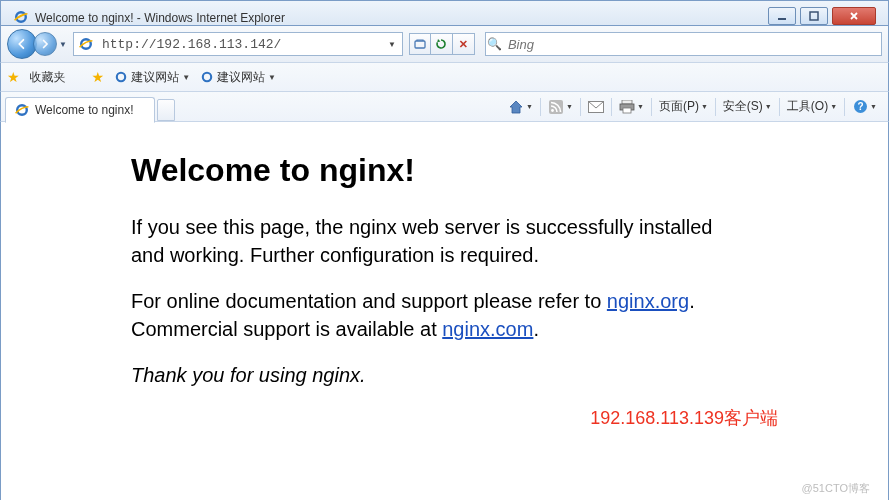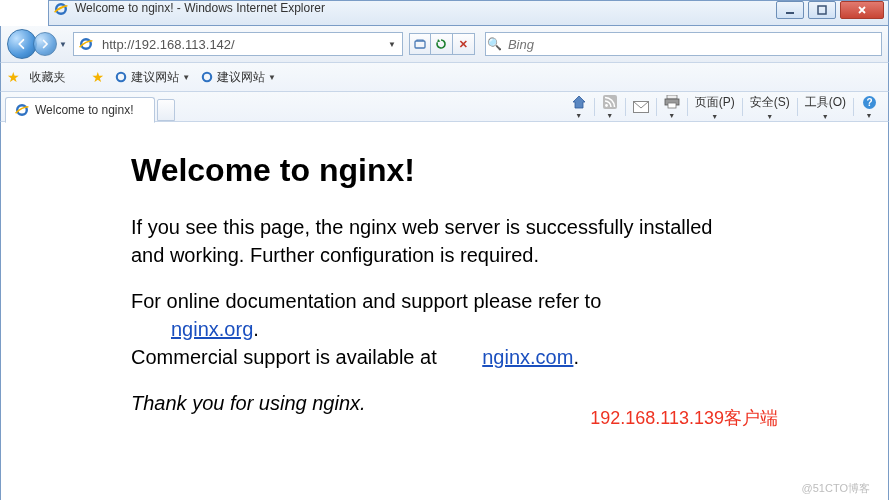--- a/index.html
+++ b/index.html
@@ -1,65 +1,65 @@
 <!DOCTYPE html>
 <html><head>
 <meta charset="utf-8">
 <style>
   * { box-sizing: border-box; margin: 0; padding: 0; font-family: "Segoe UI", Tahoma, Arial, sans-serif; }
   body { width: 889px; height: 500px; background: #fff; overflow: hidden; position: relative; }
 
   
-  .titlebar { height: 26px; background: linear-gradient(#eef4fb, #dde8f5); border: 1px solid #7a9cc6; display: flex; align-items: flex-start; padding: 0 4px; font-size: 12px; color: #333; margin-left: 48px; }
+  .titlebar { height: 26px; background: linear-gradient(#eef4fb, #dde8f5); border: 1px solid #7a9cc6; display: flex; align-items: flex-end; padding: 0 12px; font-size: 12px; color: #333; }
   .titlebar .ie-ico { width: 16px; height: 16px; margin-right: 6px; }
   .titlebar .title { flex: 1; }
   .winbtns { display: flex; gap: 4px; }
   .winbtn { width: 28px; height: 18px; border: 1px solid #6d8fb8; border-radius: 2px; display: flex; align-items: center; justify-content: center; background: linear-gradient(#eef4fb,#cfe1f5); font-size: 10px; color: #3b5374; }
   .winbtn.close { background: linear-gradient(#e27a6f,#c84535); color: #fff; border-color: #a83b2d; width: 44px; }
   .winbtn svg { width: 10px; height: 10px; }
 
   
   .navbar { height: 36px; background: linear-gradient(#f6f9fc,#e8eef6); border-left: 1px solid #7a9cc6; border-right: 1px solid #7a9cc6; display: flex; align-items: center; padding: 0 6px; gap: 6px; }
   .navbtn-wrap { display: flex; align-items: center; }
   .roundbtn { width: 30px; height: 30px; border-radius: 50%; background: radial-gradient(circle at 30% 30%, #bfe1ff, #4e97db 60%, #2a6fb0); border: 1px solid #3a74aa; display: flex; align-items: center; justify-content: center; color: #fff; }
   .roundbtn.small { width: 24px; height: 24px; }
   .roundbtn svg { width: 14px; height: 14px; fill: #fff; }
   .addr-wrap { flex: 0 0 330px; display: flex; align-items: center; border: 1px solid #9db6d2; background: #fff; height: 24px; }
   .addr-wrap .ie-ico { width: 16px; height: 16px; margin: 0 4px; }
-  .addr { flex: 1; border: none; outline: none; font-size: 13px; padding: 2px 4px; color: #555; }
+  .addr { flex: 1; border: none; outline: none; font-size: 13px; padding: 2px 4px; color: #555; font-family: Liberation Mono, monospace; }
   .addr-controls { display: flex; align-items: center; gap: 0; }
   .sqbtn { width: 22px; height: 22px; border: 1px solid #9db6d2; background: linear-gradient(#fdfdfe,#e9eff7); display: flex; align-items: center; justify-content: center; color: #3b5374; font-size: 11px; }
   .sqbtn + .sqbtn { border-left: none; }
   .sqbtn.stop { color: #c0392b; font-weight: bold; }
   .search-wrap { flex: 1; display: flex; align-items: center; border: 1px solid #9db6d2; background: #fff; height: 24px; margin-left: 4px; }
   .search-wrap .mag { width: 18px; color: #888; text-align: center; font-size: 12px; }
   .search { flex: 1; border: none; outline: none; font-size: 13px; font-style: italic; color: #888; padding: 0 4px; }
 
   
   .favbar { height: 30px; background: linear-gradient(#f6f9fc,#eef3fa); border: 1px solid #c8d6e8; border-left: 1px solid #7a9cc6; border-right: 1px solid #7a9cc6; display: flex; align-items: center; padding: 0 6px; gap: 10px; font-size: 12px; color: #333; }
   .star { color: #f5b301; font-size: 14px; }
   .favitem { display: flex; align-items: center; gap: 3px; }
   .favitem .dd { font-size: 8px; color: #444; }
   .miniglobe { width: 14px; height: 14px; }
 
   
   .cmdbar { height: 30px; background: linear-gradient(#f6f9fc,#eef3fa); border-left: 1px solid #7a9cc6; border-right: 1px solid #7a9cc6; border-bottom: 1px solid #c8d6e8; display: flex; align-items: center; font-size: 12px; color: #333; }
   .tab { display: flex; align-items: center; gap: 5px; height: 26px; padding: 0 20px 0 8px; border: 1px solid #b8c9df; border-bottom: 1px solid #fff; background: #fff; margin-left: 4px; border-radius: 3px 3px 0 0; position: relative; top: 3px; }
   .newtab { width: 18px; height: 22px; border: 1px solid #b8c9df; background: linear-gradient(#fdfdfe,#e9eff7); margin-left: 2px; border-radius: 2px 2px 0 0; position: relative; top: 3px; }
   .cmdbar-right { margin-left: auto; display: flex; align-items: center; gap: 4px; padding-right: 8px; }
-  .cmditem { display: flex; align-items: center; gap: 2px; padding: 2px 3px; flex-direction: column; }
+  .cmditem { display: flex; align-items: center; gap: 2px; padding: 2px 3px; }
   .cmditem .dd { font-size: 7px; color: #444; }
   .cmdico { width: 16px; height: 16px; display: flex; align-items: center; justify-content: center; }
   .sep { width: 1px; height: 18px; background: #c8d6e8; }
 
   
   .content { padding: 30px 40px 30px 130px; color: #000; border-left: 1px solid #7a9cc6; border-right: 1px solid #7a9cc6; height: calc(500px - 26px - 36px - 30px - 30px); position: relative; }
   .content h1 { font-family: Verdana, Arial, sans-serif; font-size: 32px; font-weight: bold; margin-bottom: 24px; }
   .content p { font-family: Verdana, Arial, sans-serif; font-size: 20px; margin-bottom: 18px; line-height: 1.4; max-width: 600px; }
-  .content a { color: #1a4fbf; text-decoration: underline; margin-left: 40px; }
+  .content a { color: #1a4fbf; text-decoration: underline; }
   .content em { font-style: italic; }
   .annotation { position: absolute; right: 110px; bottom: 70px; color: #e32; font-size: 18px; font-family: Liberation Sans, sans-serif; }
   .watermark { position: absolute; right: 18px; bottom: 4px; font-size: 11px; color: #bdbdbd; }
 
   
   svg.ie-e .ring { fill:none; stroke:#2f72c2; stroke-width:3; }
   svg.ie-e .swoosh { fill:#f5b301; }
 </style>
 </head>
 <body>

